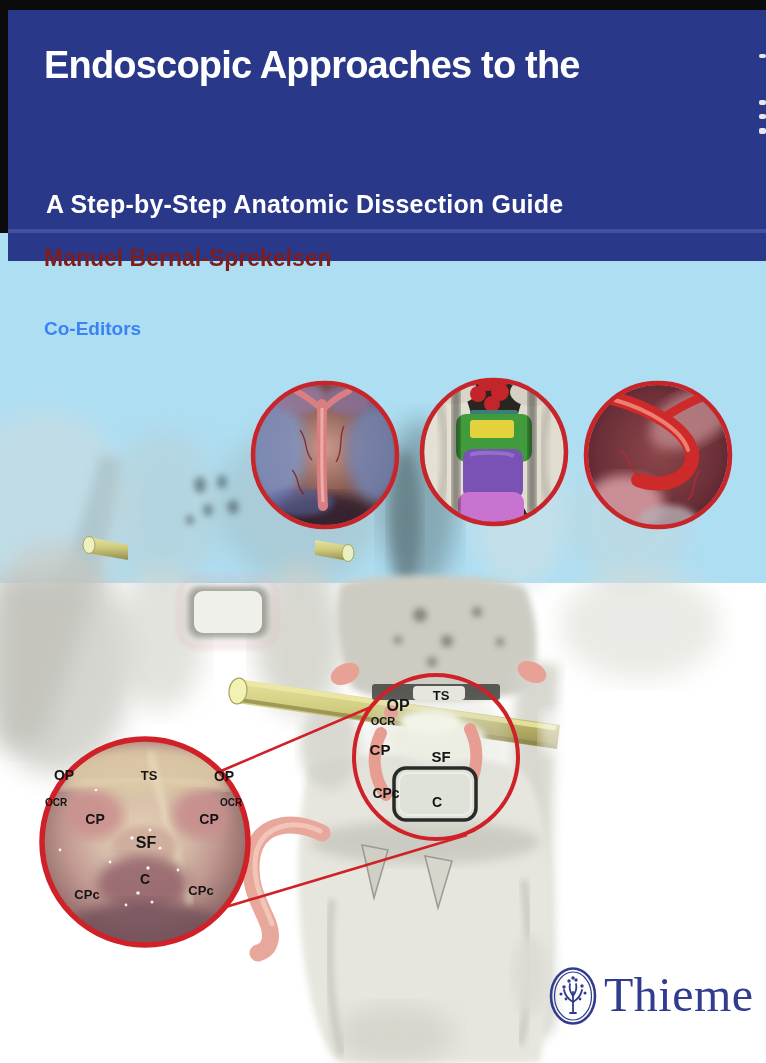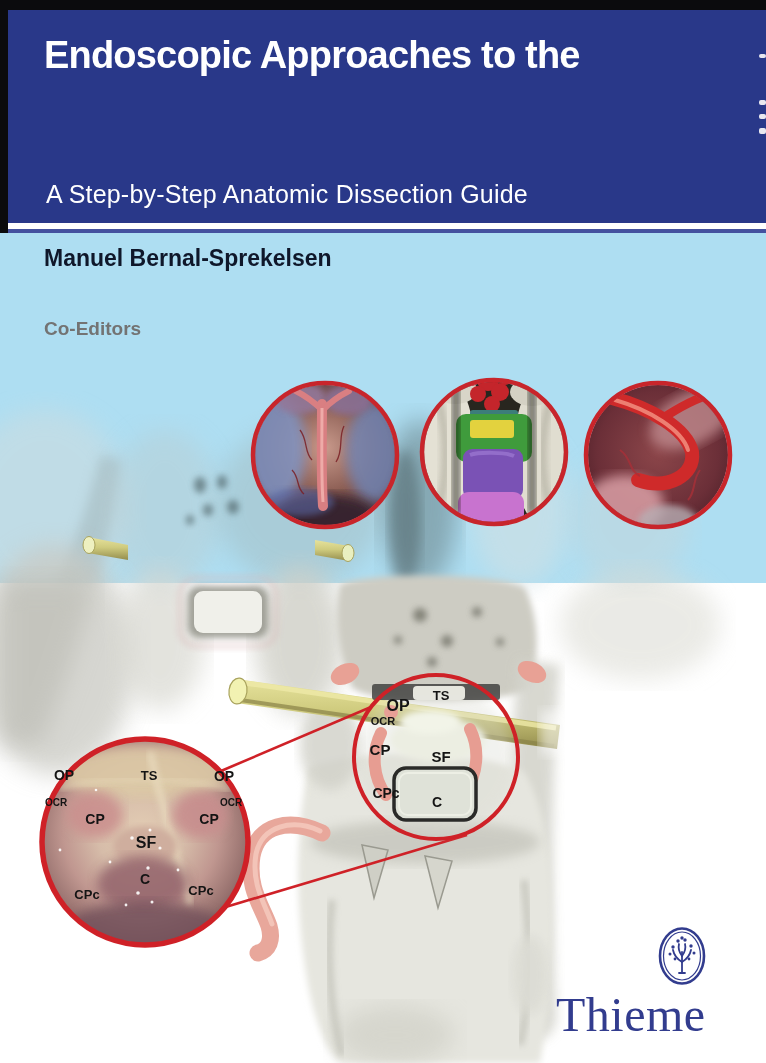--- a/index.html
+++ b/index.html
@@ -1,32 +1,32 @@
 <!DOCTYPE html>
 <html><head>
 <meta charset="utf-8">
 <style>
   html,body{margin:0;padding:0;background:#444;}
   .cover{position:relative;width:766px;height:1063px;margin:0 auto;background:#ffffff;overflow:hidden;
          font-family:"Liberation Sans",sans-serif;}
   .frame-top{position:absolute;left:0;top:0;width:766px;height:10px;background:#0b0b0d;z-index:6;}
   .frame-left{position:absolute;left:0;top:0;width:8px;height:233px;background:#0b0b0d;z-index:6;}
-  .header{position:absolute;left:8px;top:0;width:758px;height:223px;background:#293889;z-index:2;}
+  .header{position:absolute;left:8px;top:10px;width:758px;height:251px;background:#293889;z-index:2;}
   .header-rule{position:absolute;left:8px;top:229px;width:758px;height:4px;background:#44519f;z-index:3;}
   .band{position:absolute;left:0;top:233px;width:766px;height:350px;background:#aedef2;z-index:1;}
   .title{position:absolute;left:36px;top:30px;color:#ffffff;font-size:38px;font-weight:bold;
          letter-spacing:-0.8px;line-height:51px;white-space:nowrap;}
-  .subtitle{position:absolute;left:38px;top:180px;color:#ffffff;font-size:25px;font-weight:400;
+  .subtitle{position:absolute;left:38px;top:180px;color:#ffffff;font-size:25px;font-weight:700;
          letter-spacing:0.2px;white-space:nowrap;}
-  .authors{position:absolute;left:44px;top:243px;color:#0f172a;font-size:23px;font-weight:bold;
+  .authors{position:absolute;left:44px;top:243px;color:#7f1d1d;font-size:23px;font-weight:bold;
          line-height:31px;z-index:4;}
-  .coeditors{position:absolute;left:44px;top:315px;color:#737373;font-size:19px;font-weight:600;
+  .coeditors{position:absolute;left:44px;top:315px;color:#3b82f6;font-size:19px;font-weight:600;
          line-height:27px;z-index:4;}
   .art{position:absolute;left:0;top:0;width:766px;height:1063px;z-index:5;}
-  .logo{position:absolute;left:549px;top:926px;display:flex;align-items:flex-end;z-index:7;flex-direction:column;}
+  .logo{position:absolute;left:549px;top:966px;display:flex;align-items:flex-start;z-index:7;}
   .logo-text{font-family:"Liberation Serif","DejaVu Serif",serif;color:#323c8e;font-size:48px;
          font-weight:500;margin-left:7px;letter-spacing:0.5px;line-height:58px;}
   .lblB{font-weight:bold;fill:#141414;font-family:"Liberation Sans",sans-serif;}
 </style>
 </head>
 <body>
 
 <div class="cover">
 
   <div class="band"></div>

